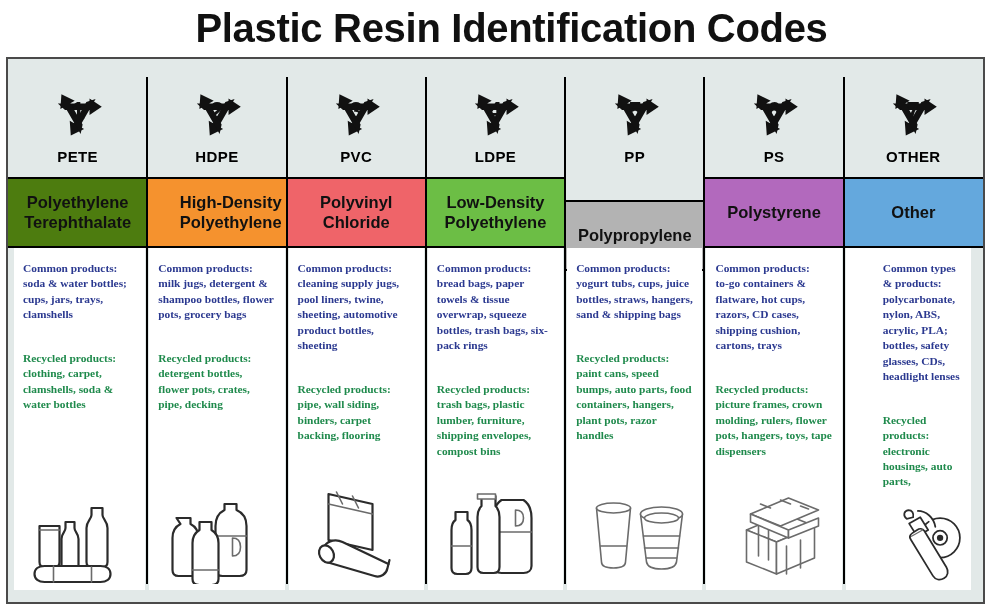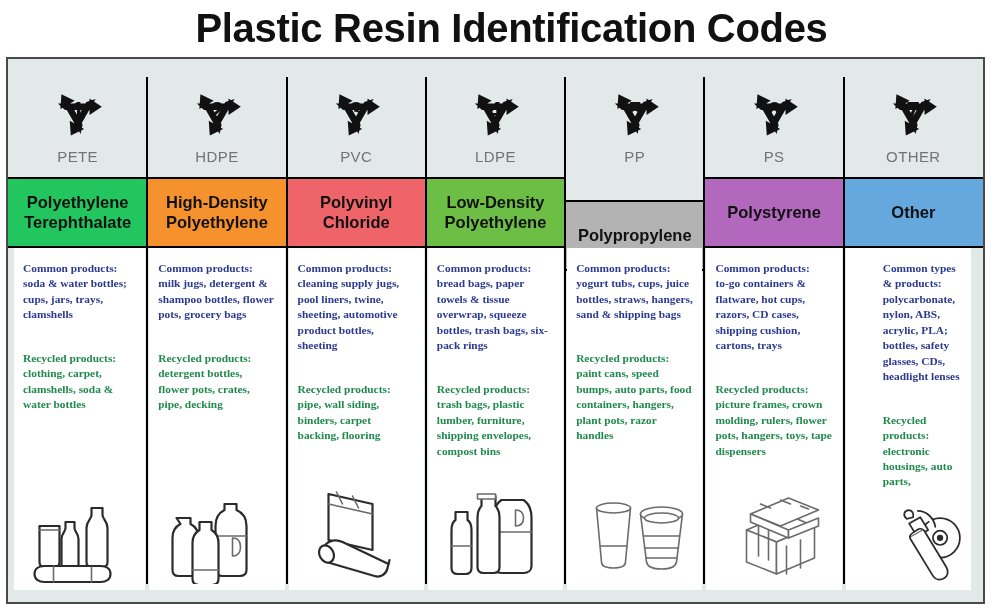--- a/index.html
+++ b/index.html
@@ -28,21 +28,21 @@
   .col + .col::before{
     content:"";position:absolute;left:-1px;top:18px;bottom:18px;width:2px;background:#000;
   }
 
   
   .symzone{
     height:118px;display:flex;flex-direction:column;align-items:center;justify-content:flex-start;
     padding-top:20px;box-sizing:border-box;
   }
   .abbr{
-    margin-top:3px;font-size:15px;font-weight:normal;color:#737373;letter-spacing:0.4px;
+    margin-top:3px;font-size:15px;font-weight:bold;color:#000000;letter-spacing:0.4px;
   }
 
   
   .band{
     height:71px;margin:0 0px;
     border-top:2px solid #000;border-bottom:2px solid #000;
     display:flex;align-items:center;justify-content:center;text-align:center;
     box-sizing:border-box;padding:0 5px;
   }
   .band-label{
@@ -86,21 +86,21 @@
       <span class="symholder"><svg viewBox="0 0 100 86" width="74" height="62">
                 <g fill="#111111">
                   <path d="M -30 -20 L 14 -20 L 14 -27 L 31 -15.5 L 14 -4 L 14 -11 L -20 -11 Z" transform="translate(50,46) rotate(0) translate(2,8)"></path>
                   <path d="M -30 -20 L 14 -20 L 14 -27 L 31 -15.5 L 14 -4 L 14 -11 L -20 -11 Z" transform="translate(50,46) rotate(120) translate(2,8)"></path>
                   <path d="M -30 -20 L 14 -20 L 14 -27 L 31 -15.5 L 14 -4 L 14 -11 L -20 -11 Z" transform="translate(50,46) rotate(240) translate(2,8)"></path>
                 </g>
                 <text x="50" y="56" text-anchor="middle" font-family="&quot;Liberation Sans&quot;, sans-serif" font-size="34" font-weight="bold" fill="#111111">1</text>
               </svg></span>
       <div class="abbr">PETE</div>
     </div>
-    <div class="band" style="background: #22c55e;">
+    <div class="band" style="background: #4d7c0f;">
       <div class="band-label">Polyethylene Terephthalate</div>
     </div>
     <div class="panel">
       <div class="blk common">
         <span class="lead">Common products:</span>
         <span class="body">soda &amp; water bottles; cups, jars, trays, clamshells</span>
       </div>
       <div class="spacer"></div>
       <div class="blk recycled">
         <span class="lead">Recycled products:</span>
@@ -123,21 +123,21 @@
       <span class="symholder"><svg viewBox="0 0 100 86" width="74" height="62">
                 <g fill="#111111">
                   <path d="M -30 -20 L 14 -20 L 14 -27 L 31 -15.5 L 14 -4 L 14 -11 L -20 -11 Z" transform="translate(50,46) rotate(0) translate(2,8)"></path>
                   <path d="M -30 -20 L 14 -20 L 14 -27 L 31 -15.5 L 14 -4 L 14 -11 L -20 -11 Z" transform="translate(50,46) rotate(120) translate(2,8)"></path>
                   <path d="M -30 -20 L 14 -20 L 14 -27 L 31 -15.5 L 14 -4 L 14 -11 L -20 -11 Z" transform="translate(50,46) rotate(240) translate(2,8)"></path>
                 </g>
                 <text x="50" y="56" text-anchor="middle" font-family="&quot;Liberation Sans&quot;, sans-serif" font-size="34" font-weight="bold" fill="#111111">2</text>
               </svg></span>
       <div class="abbr">HDPE</div>
     </div>
-    <div class="band" style="background: rgb(245, 146, 46);">
+    <div class="band" style="background: rgb(245, 146, 46); text-align: right;">
       <div class="band-label">High-Density Polyethylene</div>
     </div>
     <div class="panel">
       <div class="blk common">
         <span class="lead">Common products:</span>
         <span class="body">milk jugs, detergent &amp; shampoo bottles, flower pots, grocery bags</span>
       </div>
       <div class="spacer"></div>
       <div class="blk recycled">
         <span class="lead">Recycled products:</span>

